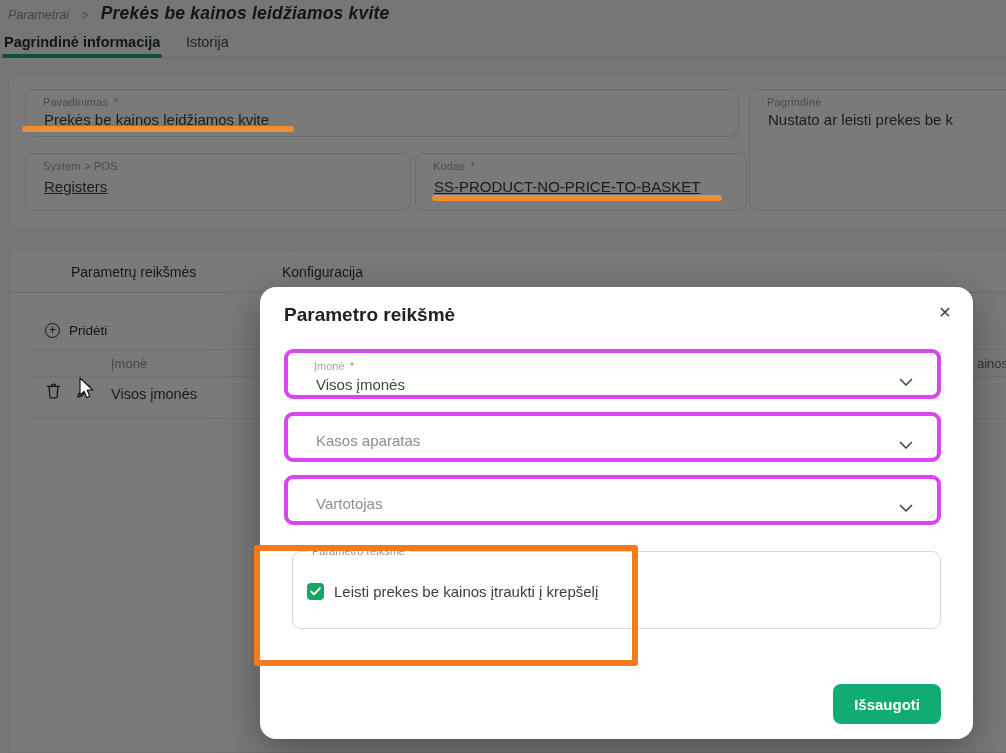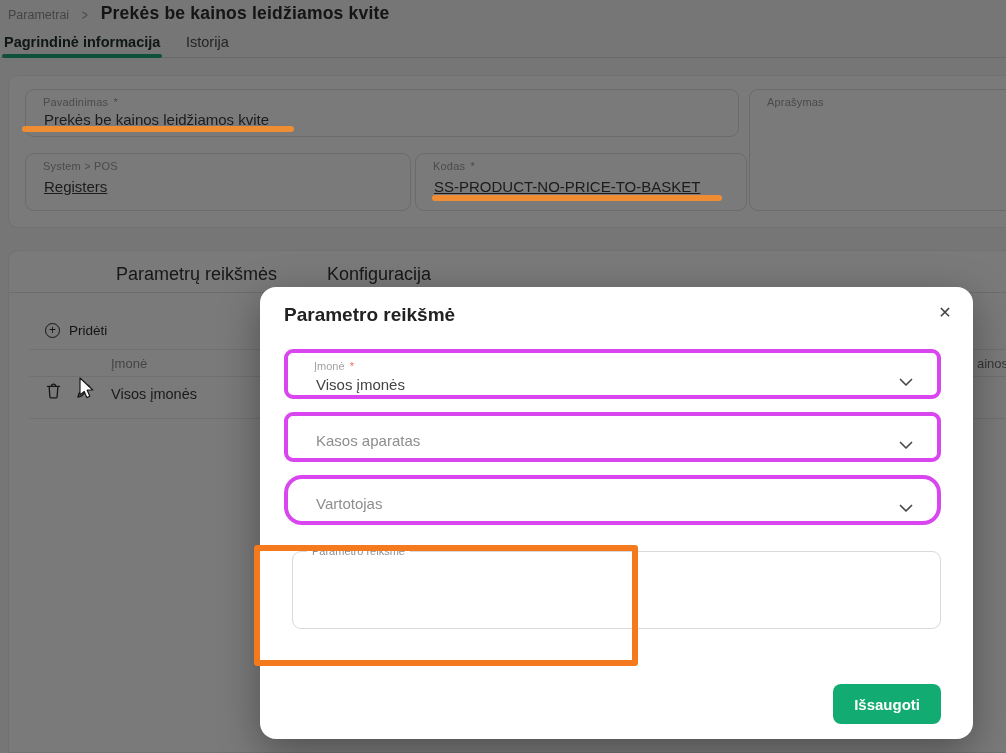--- a/index.html
+++ b/index.html
@@ -7,21 +7,21 @@
   body {
     font-family:"Liberation Sans", sans-serif;
     background:#f6f6f6;
     position:relative;
     color:#3a3a3a;
   }
 
   
   .page { position:absolute; inset:0; background:#f6f6f6; }
 
-  .breadcrumb { position:absolute; left:8px; top:3px; display:flex; align-items:baseline; gap:12px; }
+  .breadcrumb { position:absolute; left:8px; top:3px; display:flex; align-items:baseline; gap:12px;font-style:italic; }
   .crumb-parent { font-size:12.5px; color:#8f8f8f; }
   .crumb-sep { font-size:13px; color:#9a9a9a; transform:scale(.8,1.15); display:inline-block; }
   .page-title { font-size:17.5px; font-weight:bold; color:#2d2d2d; letter-spacing:.2px; }
 
   .tabbar { position:absolute; left:0; top:32px; width:1006px; height:26px; border-bottom:1px solid #dcdcdc; }
   .tab { position:absolute; top:2px; font-size:14.5px; }
   .tab-active { left:4px; color:#21332e; font-weight:bold; }
   .tab-underline { position:absolute; left:2px; top:22px; width:160px; height:3.5px; background:#1FA87D; border-radius:2px; }
   .tab-inactive { left:186px; color:#4a4a4a; }
 
@@ -34,21 +34,21 @@
   .fb-value { position:absolute; left:18px; top:21px; font-size:15px; color:#3c3c3c; white-space:nowrap; }
   .req { color:inherit; margin-left:2px; }
 
   .box-pavadinimas { left:16px; top:13px;  width:714px; height:48px; }
   .box-aprasymas   { left:740px; top:13px; width:330px; height:122px; }
   .box-system      { left:16px; top:77px;  width:386px; height:58px; }
   .box-kodas       { left:406px; top:77px; width:332px; height:58px;padding-left:16px; }
   .box-system .fb-value, .box-kodas .fb-value { top:24px;text-decoration:underline; }
 
   .section-tabs { position:absolute; left:0; top:0; width:1012px; height:42px; border-bottom:1px solid #e3e3e3; }
-  .stab { position:absolute; top:13px; font-size:18px; color:#333;margin-left:45px; }
+  .stab { position:absolute; top:13px; font-size:14px; color:#333; }
   .stab1 { left:62px; }
   .stab2 { left:273px; }
 
   .add-row { position:absolute; left:36px; top:72px; display:flex; align-items:center; gap:9px; }
   .plus-circle { width:15px; height:15px; border:1.5px solid #2b2b2b; border-radius:50%;
                  display:flex; align-items:center; justify-content:center; color:#2b2b2b;
                  font-size:12px; line-height:1; }
   .plus-circle::before { content:"+"; margin-top:-1px; }
   .add-label { font-size:13.5px; color:#2b2b2b; }
 
@@ -65,21 +65,21 @@
 
   
   .modal { position:absolute; left:260px; top:287px; width:713px; height:452px;
            background:#fff; border-radius:16px; box-shadow:0 12px 40px rgba(0,0,0,.35); }
   .modal-title { position:absolute; left:24px; top:17px; font-size:19px; font-weight:bold; color:#222; }
   .modal-close { position:absolute; left:672px; top:12px; width:26px; height:26px;
                  display:flex; align-items:center; justify-content:center;
                  font-size:16px; color:#424242; cursor:default; background:none; border:none; }
   .mfield { position:absolute; left:24px; width:657px; height:50px;
             background:#fff; border:4px solid #d946ef; border-radius:9px; }
-  .mf1 { top:62px; } .mf2 { top:125px; } .mf3 { top:188px;border-radius:18px; }
+  .mf1 { top:62px; } .mf2 { top:125px; } .mf3 { top:188px; }
   .mf-label { position:absolute; left:26px; top:7px; font-size:11px; color:#a2a2a2; }
   .mf-label .req { color:#f16a6a; }
   .mf-value { position:absolute; left:28px; top:23px; font-size:15px; color:#424242; }
   .mf-placeholder { position:absolute; left:28px; top:16px; font-size:15px; color:#8d8d8d; }
   .chevron { position:absolute; right:24px; top:20px; }
 
   .mfieldset { position:absolute; left:32px; top:258px; width:649px; height:84px;
                border:1px solid #d9d9d9; border-radius:9px; }
   .mfieldset legend { margin-left:14px; padding:0 5px; font-size:11px; color:#8d8d8d; }
   .chk-row { position:absolute; left:14px; top:26px; display:flex; align-items:center; gap:10px; }
@@ -114,21 +114,22 @@
     <span class="tab tab-inactive">Istorija</span>
     <div class="tab-underline"></div>
   </div>
 
   <div class="card card1">
     <div class="fieldbox box-pavadinimas">
       <span class="fb-label"><span>Pavadinimas</span> <span class="req">*</span></span>
       <span class="fb-value">Prekės be kainos leidžiamos kvite</span>
     </div>
     <div class="fieldbox box-aprasymas">
-      <span class="fb-label">Aprašymas</span>
+      <span class="fb-label">Pagrindinė</span>
+      <span class="fb-value">Nustato ar leisti prekes be k</span>
     </div>
     <div class="fieldbox box-system">
       <span class="fb-label">System &gt; POS</span>
       <span class="fb-value">Registers</span>
     </div>
     <div class="fieldbox box-kodas">
       <span class="fb-label"><span>Kodas</span> <span class="req">*</span></span>
       <span class="fb-value">SS-PRODUCT-NO-PRICE-TO-BASKET</span>
     </div>
   </div>
@@ -201,20 +202,28 @@
     <span class="mf-placeholder">Vartotojas</span>
     <span class="chevron">
       <svg width="14" height="9" viewBox="0 0 14 9">
           <path d="M1.5 1.5 L7 7 L12.5 1.5" fill="none" stroke="#4a4a4a" stroke-width="1.7" stroke-linecap="round" stroke-linejoin="round"></path>
         </svg>
     </span>
   </div>
 
   <fieldset class="mfieldset">
     <legend>Parametro reikšmė</legend>
+    <div class="chk-row">
+      <span class="checkbox">
+        <svg width="11" height="9" viewBox="0 0 11 9">
+            <path d="M1.2 4.6 L4 7.3 L9.8 1.3" fill="none" stroke="#ffffff" stroke-width="1.9" stroke-linecap="round" stroke-linejoin="round"></path>
+          </svg>
+      </span>
+      <span class="chk-label">Leisti prekes be kainos įtraukti į krepšelį</span>
+    </div>
   </fieldset>
 
   <button class="save-btn">Išsaugoti</button>
 </div>
 
 <div class="anno anno-u1"></div>
 <div class="anno anno-u2"></div>
 <div class="anno anno-rect"></div>
 <div class="anno cursor">
   <svg width="22" height="24" viewBox="0 0 22 24">

